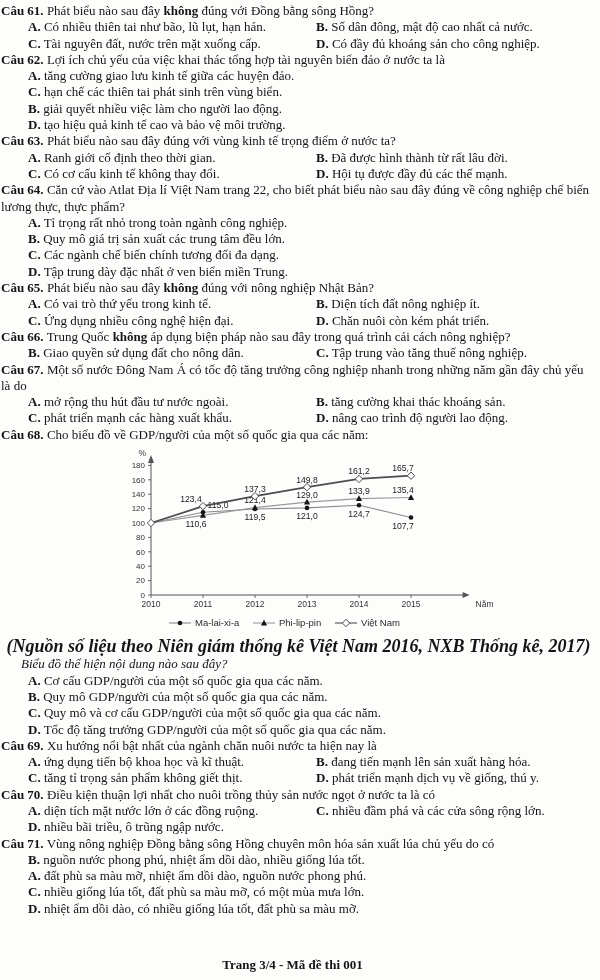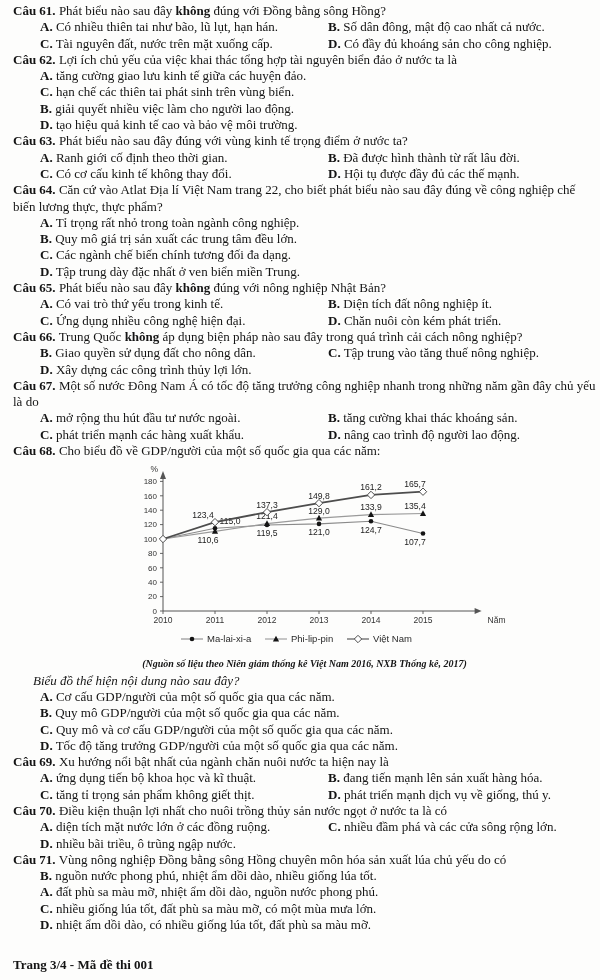--- a/index.html
+++ b/index.html
@@ -2,39 +2,39 @@
 <html><head>
 <meta charset="utf-8">
 <style>
   html,body{margin:0;padding:0;background:#e9e9e9;}
   body{width:600px;height:980px;overflow:hidden;}
   .page{
     width:600px;height:980px;box-sizing:border-box;
     background:#fdfdfc;color:#141414;
     font-family:"Liberation Serif", serif;
     font-size:13px;line-height:16.3px;
-    padding:3px 4px 0 13px;
+    padding:3px 4px 0 1px;
     display:flex;flex-direction:column;
   }
   .q{margin:0;}
   .stem{margin:0;}
   .opts{padding-left:27px;}
   .opts.two{display:grid;grid-template-columns:288px 1fr;}
   .opt{white-space:nowrap;overflow:visible;}
   .opts.one .opt{white-space:normal;}
   b{font-weight:bold;}
   .post-stem{padding-left:20px;font-style:italic;}
   .chart-wrap{margin:3px 0 0 86px;}
   .chart-wrap svg text{font-family:"Liberation Sans", sans-serif;}
   .source{
     text-align:center;font-weight:bold;font-style:italic;
-    font-size:10px;line-height:15px;margin:1px 0 2px 0;
+    font-size:18px;line-height:15px;margin:1px 0 2px 0;
   }
   .footer{
-    margin-top:auto;text-align:left;font-weight:bold;
+    margin-top:auto;text-align:center;font-weight:bold;
     padding:0 12px 7px 0;
   }
 </style>
 </head>
 <body>
 
 <div class="page">
   <div>
       <div class="q">
         <div class="stem"><b>Câu 61.</b> Phát biểu nào sau đây <b>không</b> đúng với Đồng bằng sông Hồng?</div>
@@ -79,21 +79,20 @@
           <div class="opt"><b>B.</b> Diện tích đất nông nghiệp ít.</div>
           <div class="opt"><b>C.</b> Ứng dụng nhiều công nghệ hiện đại.</div>
           <div class="opt"><b>D.</b> Chăn nuôi còn kém phát triển.</div>
         </div>
       </div>
       <div class="q">
         <div class="stem"><b>Câu 66.</b> Trung Quốc <b>không</b> áp dụng biện pháp nào sau đây trong quá trình cải cách nông nghiệp?</div>
         <div class="opts two">
           <div class="opt"><b>B.</b> Giao quyền sử dụng đất cho nông dân.</div>
           <div class="opt"><b>C.</b> Tập trung vào tăng thuế nông nghiệp.</div>
-          <div class="opt"><b>D.</b> Xây dựng các công trình thủy lợi lớn.</div>
         </div>
       </div>
       <div class="q">
         <div class="stem"><b>Câu 67.</b> Một số nước Đông Nam Á có tốc độ tăng trưởng công nghiệp nhanh trong những năm gần đây chủ yếu là do</div>
         <div class="opts two">
           <div class="opt"><b>A.</b> mở rộng thu hút đầu tư nước ngoài.</div>
           <div class="opt"><b>B.</b> tăng cường khai thác khoáng sản.</div>
           <div class="opt"><b>C.</b> phát triển mạnh các hàng xuất khẩu.</div>
           <div class="opt"><b>D.</b> nâng cao trình độ người lao động.</div>
         </div>

